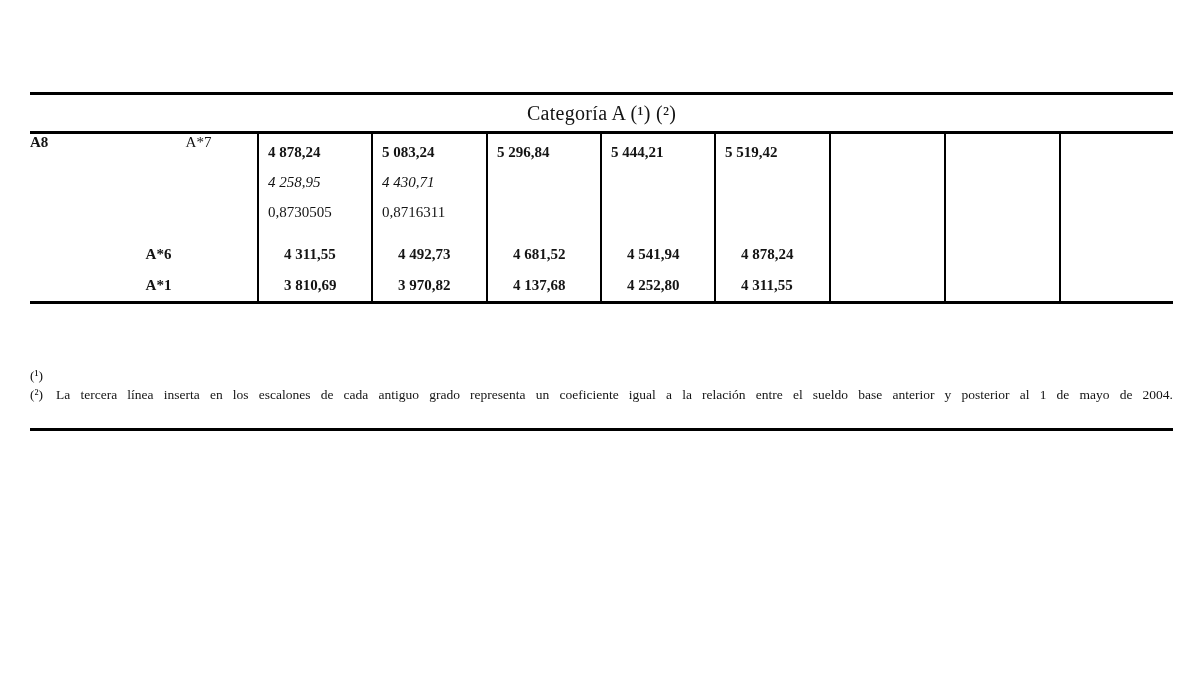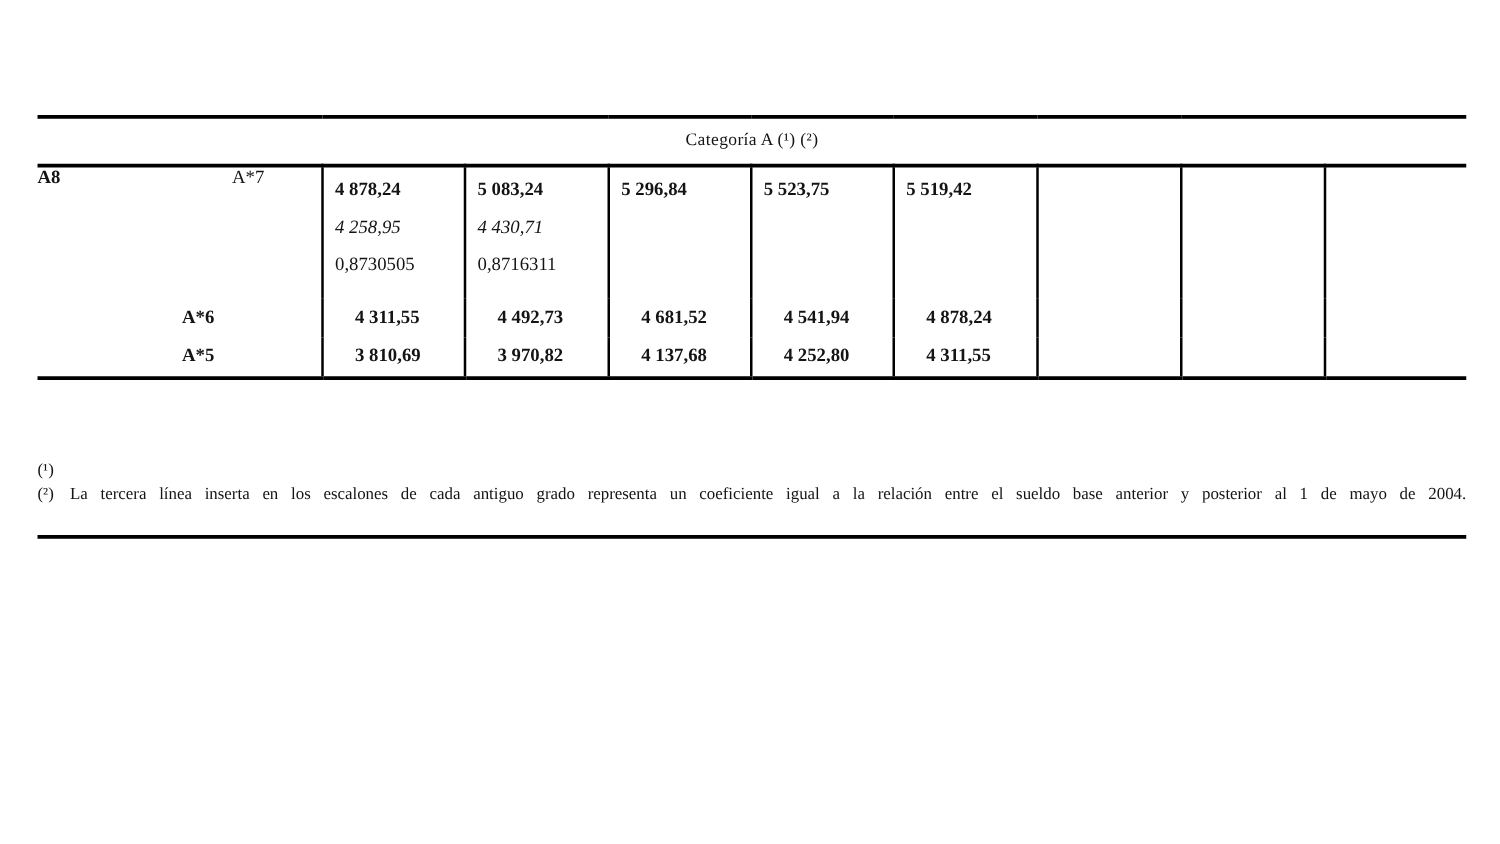--- a/index.html
+++ b/index.html
@@ -13,21 +13,21 @@
   
   .doc { position:absolute; left:30px; top:92px; width:1143px; }
   table.salary {
     border-collapse:collapse; table-layout:fixed; width:1143px;
     border-top:3px solid #000;
   }
   table.salary td { padding:0; }
 
   .title-cell {
     height:36px; text-align:center; vertical-align:middle;
-    font-size:14px; border-bottom:3px solid #000; letter-spacing:0.3px;
+    font-size:20px; border-bottom:3px solid #000; letter-spacing:0.3px;
   }
 
   .hdr td {
     border-bottom:3px solid #000; height:54px;
     vertical-align:middle; text-align:center;
     font-size:14px; word-spacing:2.5px; line-height:17px;
   }
   .step-b { border-left:2px solid #000; }
 
   .block td { vertical-align:top; height:105px; font-size:15px; }
@@ -87,21 +87,21 @@
         </td>
         <td class="step-b">
           <div class="v1">5 083,24</div>
           <div class="v2">4 430,71</div>
           <div class="v3">0,8716311</div>
         </td>
         <td class="step-b">
           <div class="v1">5 296,84</div>
         </td>
         <td class="step-b">
-          <div class="v1">5 523,75</div>
+          <div class="v1">5 444,21</div>
         </td>
         <td class="step-b">
           <div class="v1">5 519,42</div>
         </td>
         <td class="step-b"></td>
         <td class="step-b"></td>
         <td class="step-b"></td>
       </tr>
 
       <tr class="r-single">
@@ -112,21 +112,21 @@
         <td class="step-b val">4 681,52</td>
         <td class="step-b val">4 541,94</td>
         <td class="step-b val">4 878,24</td>
         <td class="step-b"></td>
         <td class="step-b"></td>
         <td class="step-b"></td>
       </tr>
 
       <tr class="r-single r-last">
         <td></td>
-        <td class="lbl">A*5</td>
+        <td class="lbl">A*1</td>
         <td class="step-b val">3 810,69</td>
         <td class="step-b val">3 970,82</td>
         <td class="step-b val">4 137,68</td>
         <td class="step-b val">4 252,80</td>
         <td class="step-b val">4 311,55</td>
         <td class="step-b"></td>
         <td class="step-b"></td>
         <td class="step-b"></td>
       </tr>
     </tbody>

